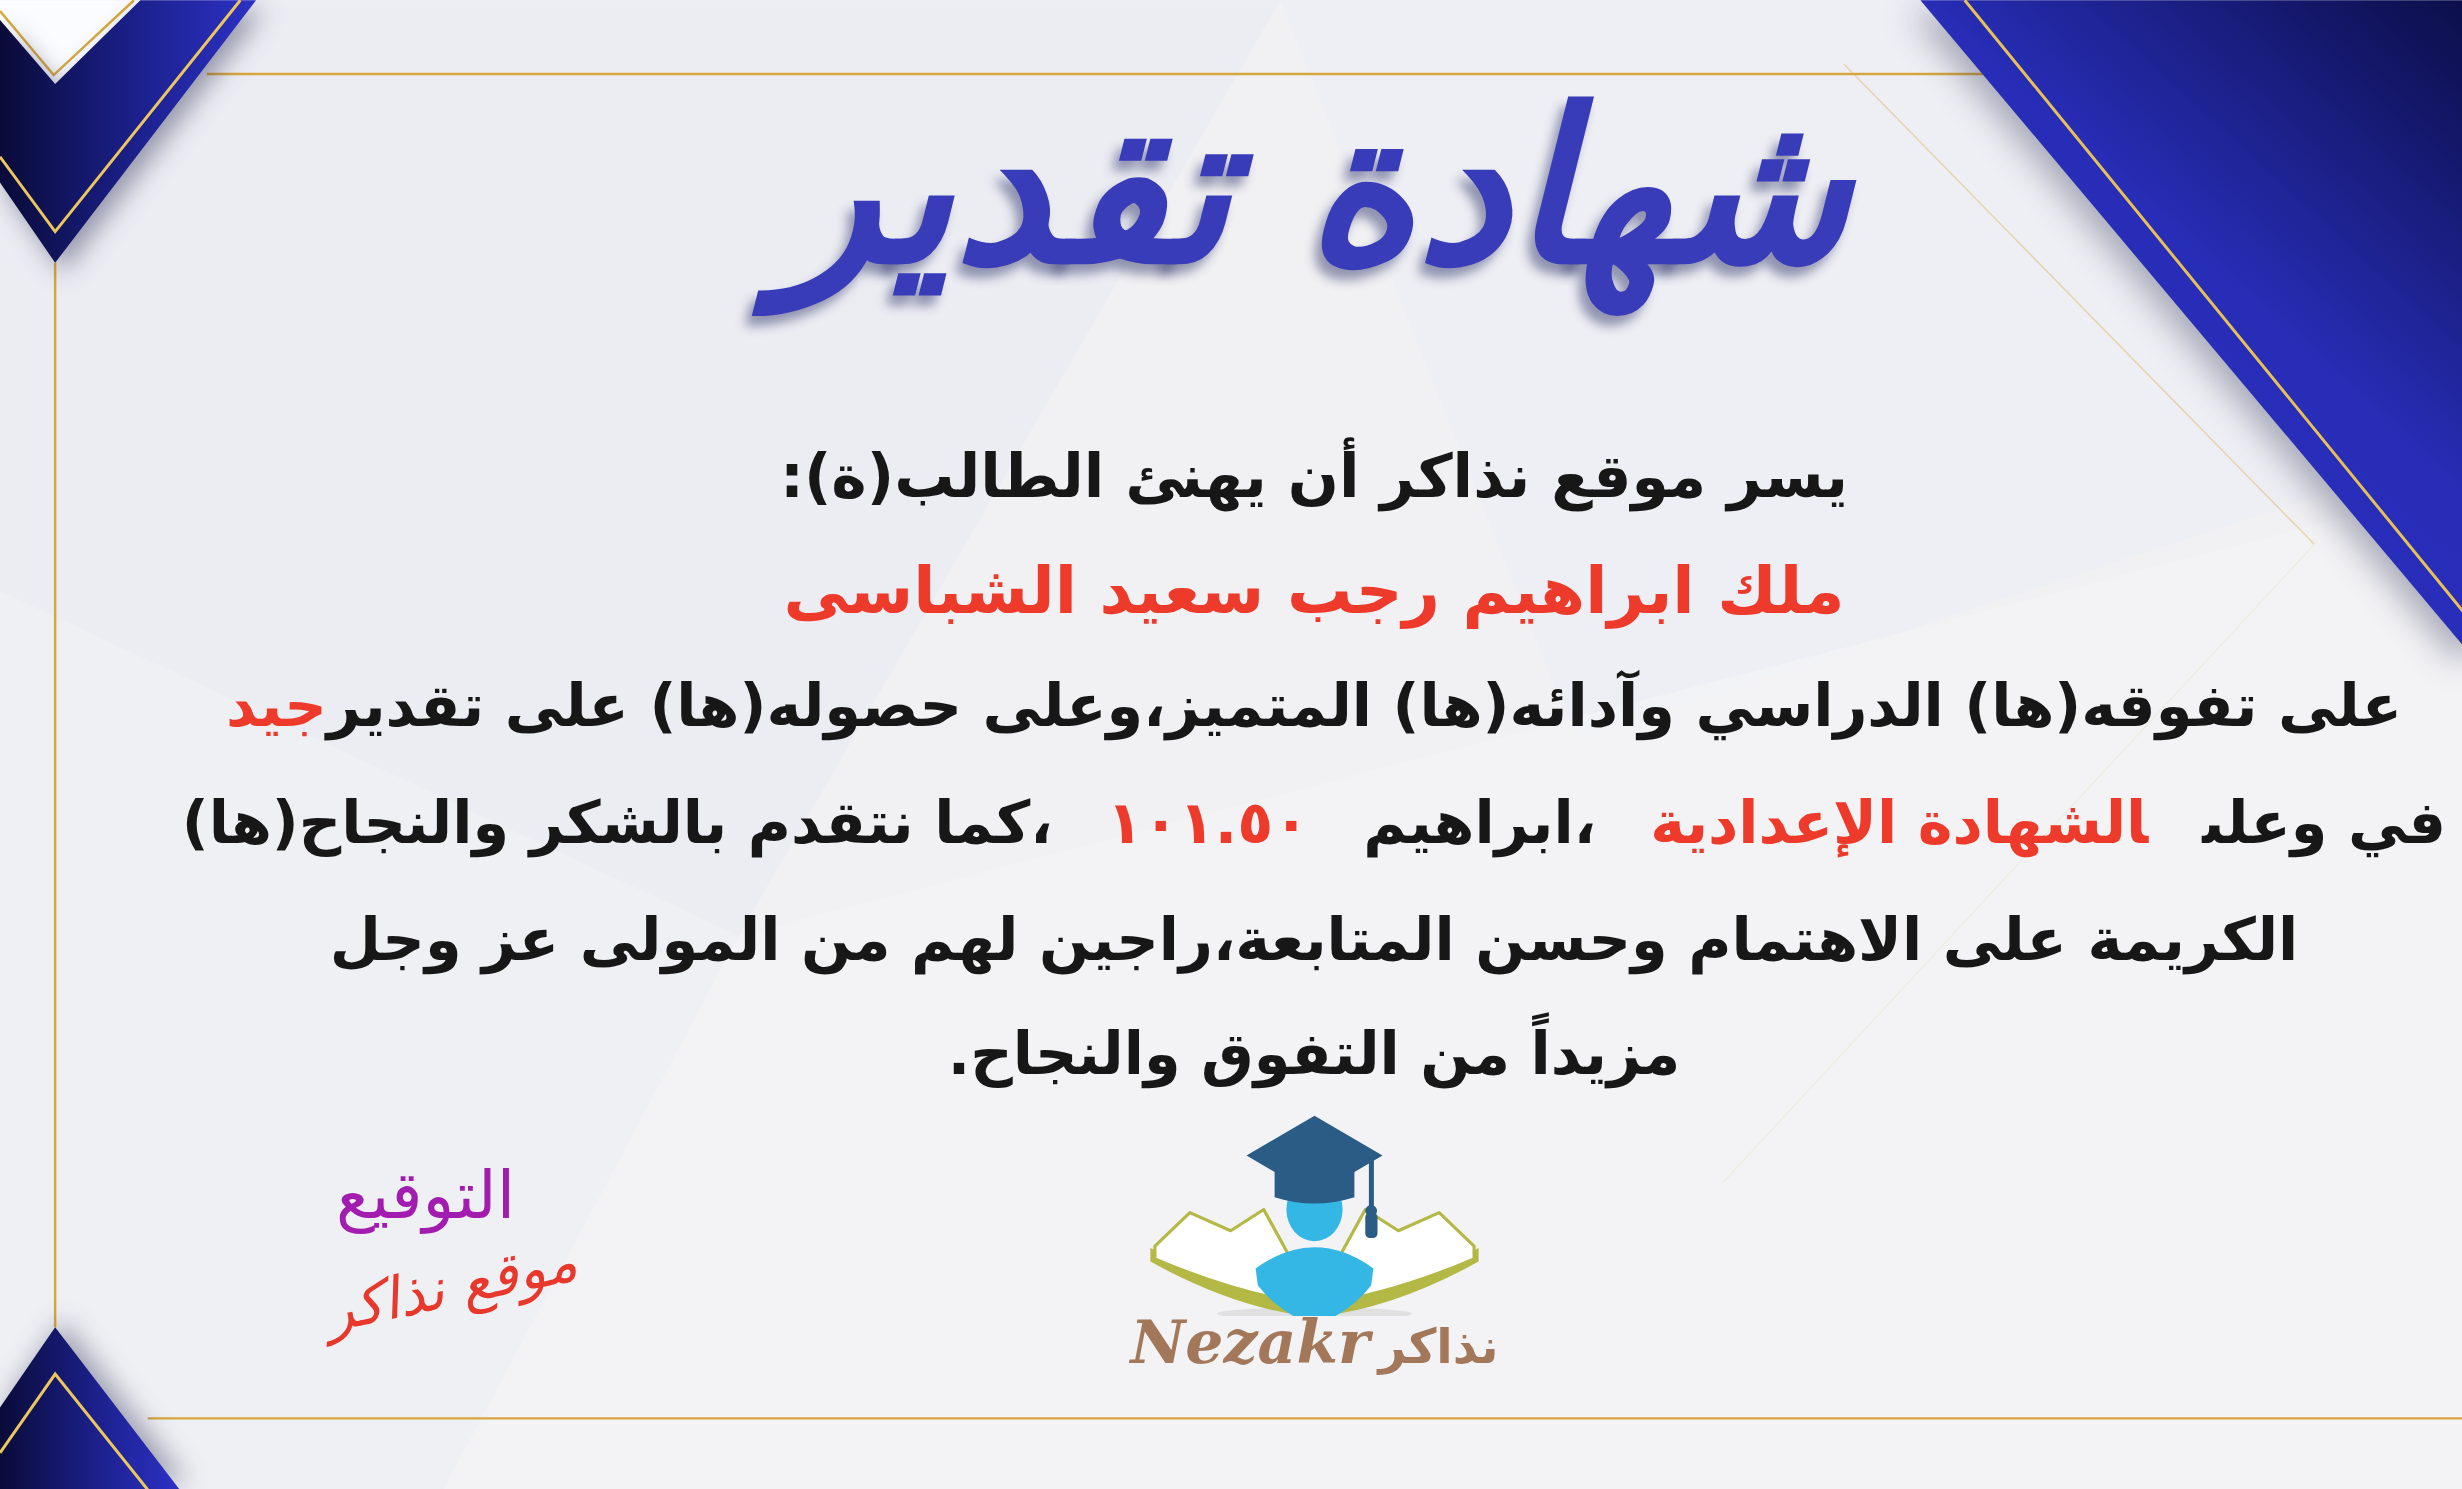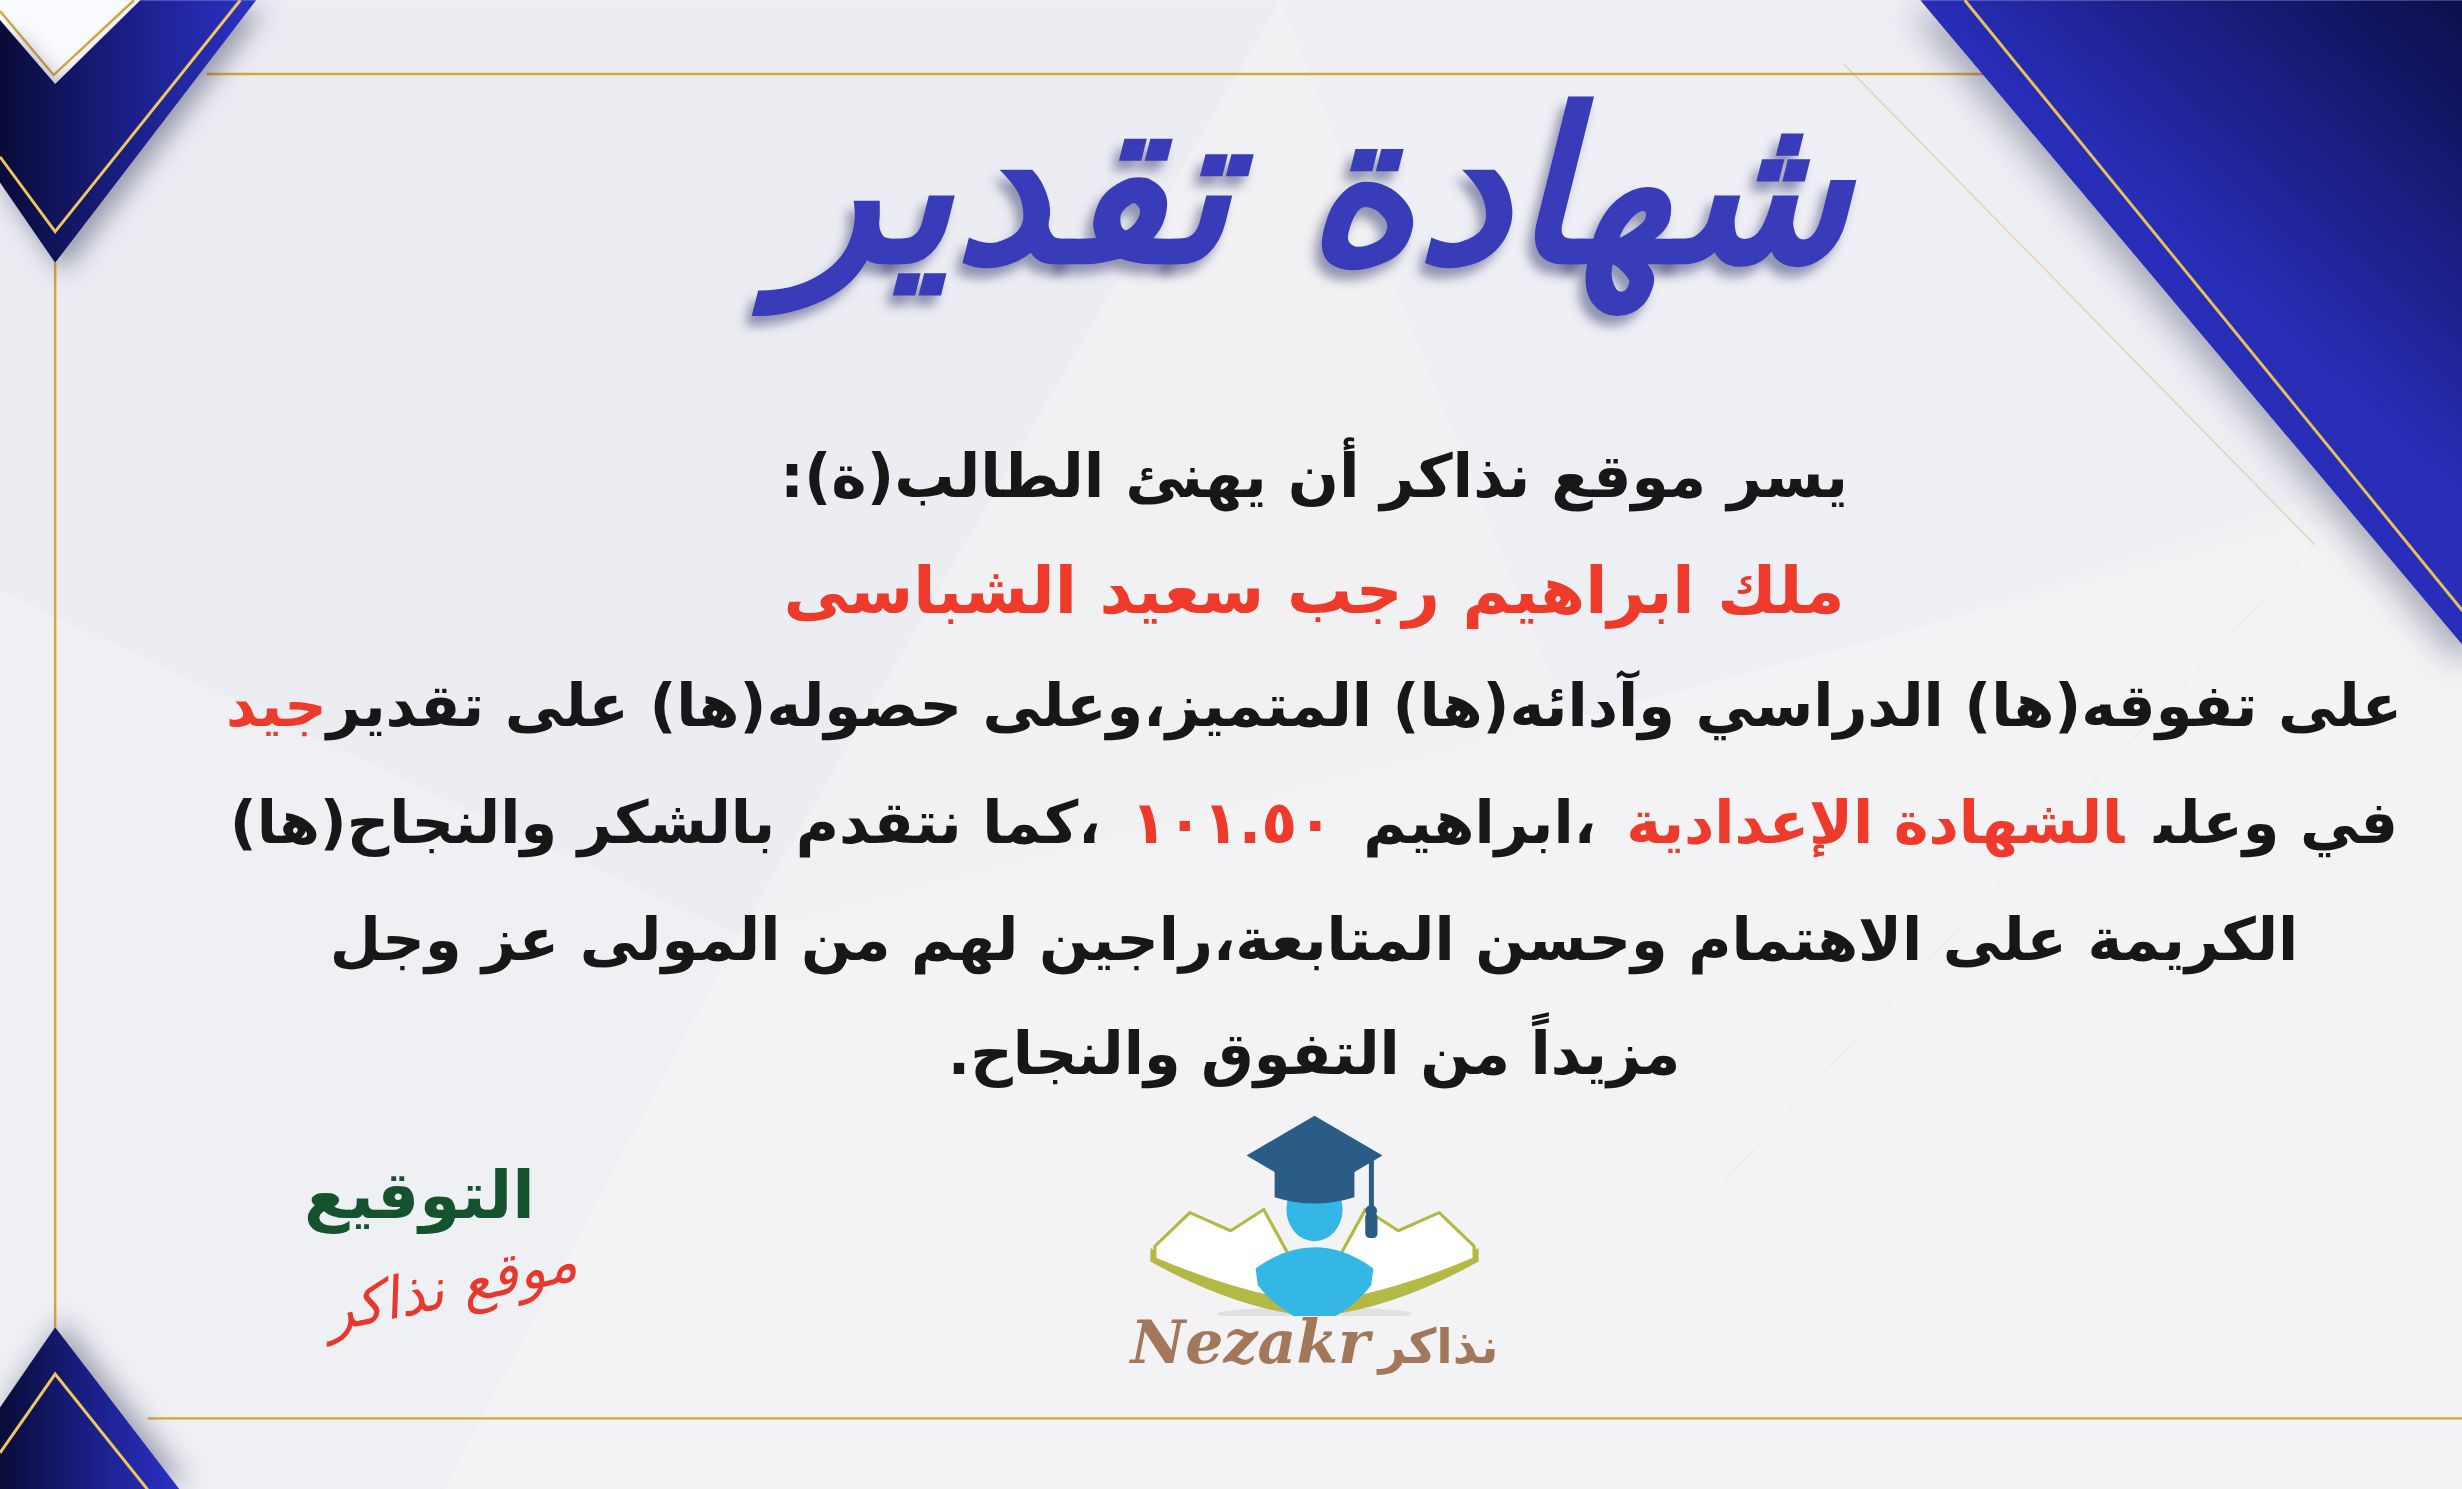--- a/index.html
+++ b/index.html
@@ -18,24 +18,24 @@
     text-shadow:-6.9px 9.8px 10.8px rgba(32,36,96,.45);
   }
   .intro{top:441px;font-size:60px;}
   .name{top:553px;font-size:65px;color:#ee3a2a;}
   .l3{top:671px;font-size:59px;}
   .l4{top:788px;font-size:59px;}
   .l5{top:905px;font-size:59px;}
   .l6{top:1019px;font-size:59px;}
   .red{color:#ee3a2a;}
   .grade-gap{}
-  .slot{margin:0 30px;}
+  .slot{margin:0 54px;}
   .sign-label{
-    position:absolute;left:272px;width:295px;top:1157px;text-align:center;
-    font-size:66px;font-weight:bold;color:#14532d;direction:rtl;
+    position:absolute;left:278px;width:295px;top:1157px;text-align:center;
+    font-size:66px;font-weight:normal;color:#a21caf;direction:rtl;
   }
   .sign-script{
     position:absolute;left:298px;width:305px;top:1253px;text-align:center;
     font-size:57px;font-style:italic;color:#e8372b;direction:rtl;
     transform:rotate(-12deg);transform-origin:center;
   }
   .logo{
     position:absolute;left:1138px;top:1112px;width:353px;
     display:flex;flex-direction:column;align-items:center;
   }

